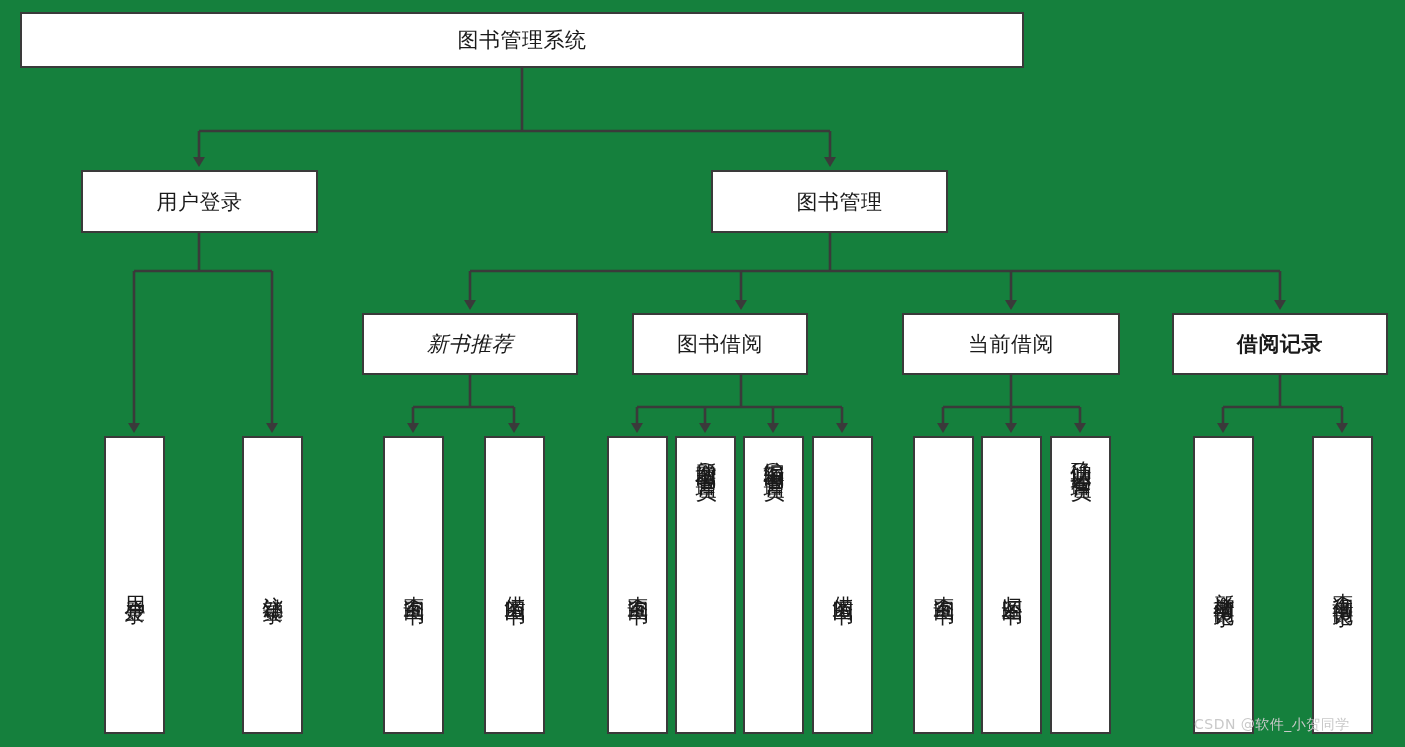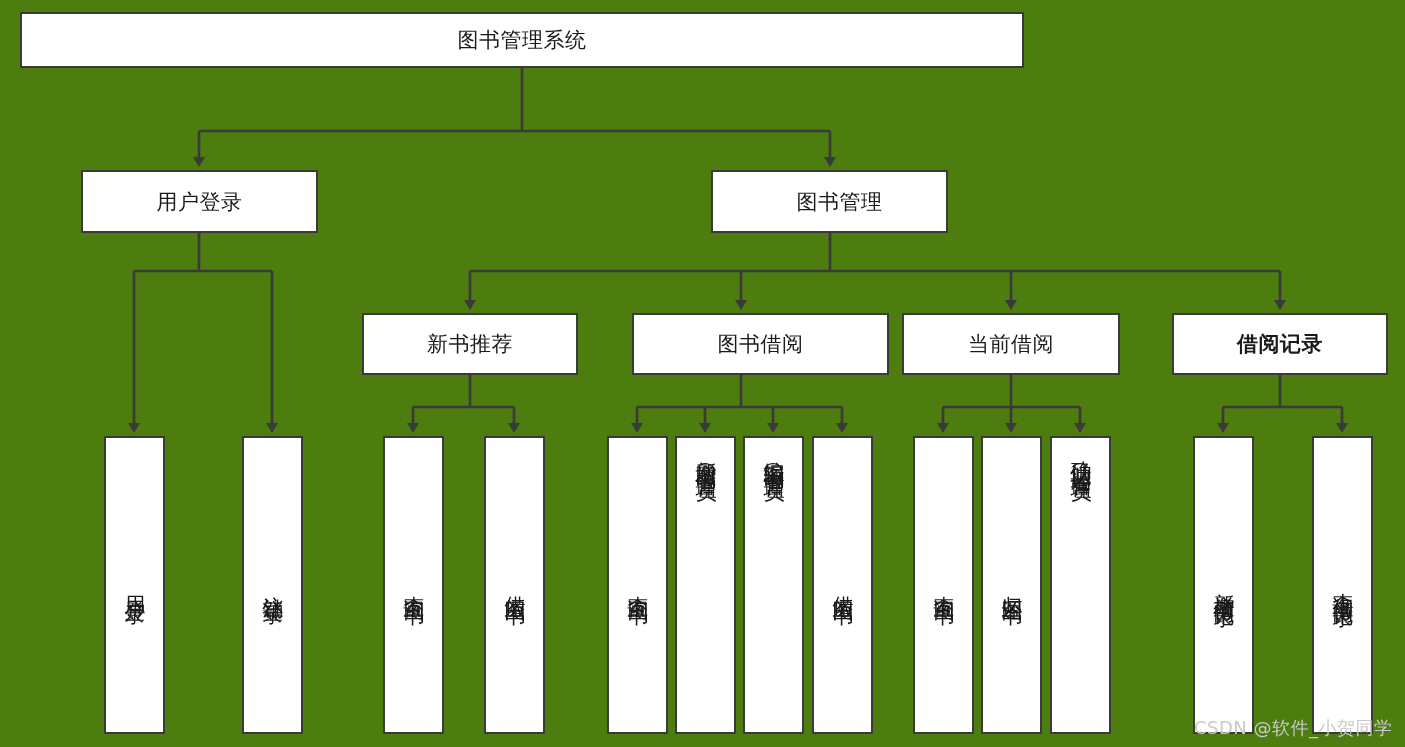--- a/index.html
+++ b/index.html
@@ -10,21 +10,21 @@
   body {
     width: 1405px;
     height: 747px;
     font-family: "DejaVu Sans", "Liberation Sans", sans-serif;
     overflow: hidden;
   }
   #diagram-root {
     position: relative;
     width: 1405px;
     height: 747px;
-    background: #4d7c0f;
+    background: #15803d;
   }
   svg.layer {
     position: absolute;
     left: 0;
     top: 0;
     width: 1405px;
     height: 747px;
   }
   .node-box {
     position: absolute;
@@ -51,21 +51,21 @@
     align-items: center;
     justify-content: center;
   }
   .node-v.align-top {
     justify-content: flex-start;
     padding-top: 6px;
   }
   .watermark {
     position: absolute;
     color: #c9c9c9;
-    font-size: 18px;
+    font-size: 14px;
     white-space: nowrap;
     letter-spacing: 0.5px;
     pointer-events: none;
   }
 </style>
 </head>
 <body>
 
 <div id="diagram-root">
 
@@ -123,24 +123,24 @@
     <span>图书管理系统</span>
   </div>
 
   <div class="node-box node-h" style="left:81px; top:170px; width:237px; height:63px;">
     <span>用户登录</span>
   </div>
   <div class="node-box node-h" style="left:711px; top:170px; width:237px; height:63px;padding-left:20px;">
     <span>图书管理</span>
   </div>
 
-  <div class="node-box node-h" style="left:362px; top:313px; width:216px; height:62px;">
+  <div class="node-box node-h" style="left:362px; top:313px; width:216px; height:62px;font-style:italic;">
     <span>新书推荐</span>
   </div>
-  <div class="node-box node-h" style="left:632px; top:313px; width:257px; height:62px;">
+  <div class="node-box node-h" style="left:632px; top:313px; width:176px; height:62px;">
     <span>图书借阅</span>
   </div>
   <div class="node-box node-h" style="left:902px; top:313px; width:218px; height:62px;justify-content:center;">
     <span>当前借阅</span>
   </div>
   <div class="node-box node-h" style="left:1172px; top:313px; width:216px; height:62px;font-weight:bold;">
     <span>借阅记录</span>
   </div>
 
   <div class="node-box node-v" style="left:104px; top:436px; width:61px; height:298px;">

